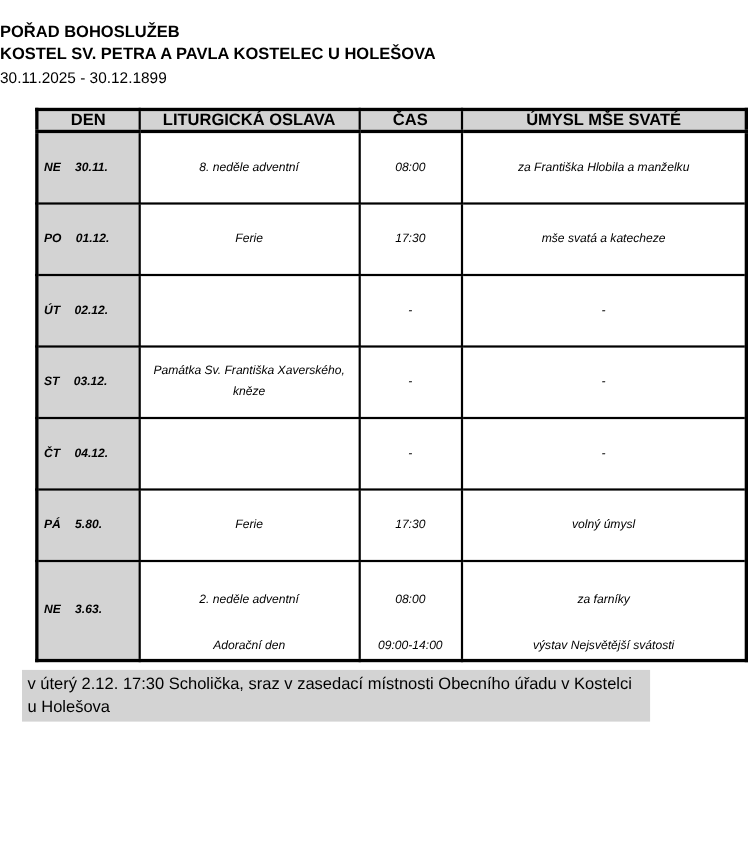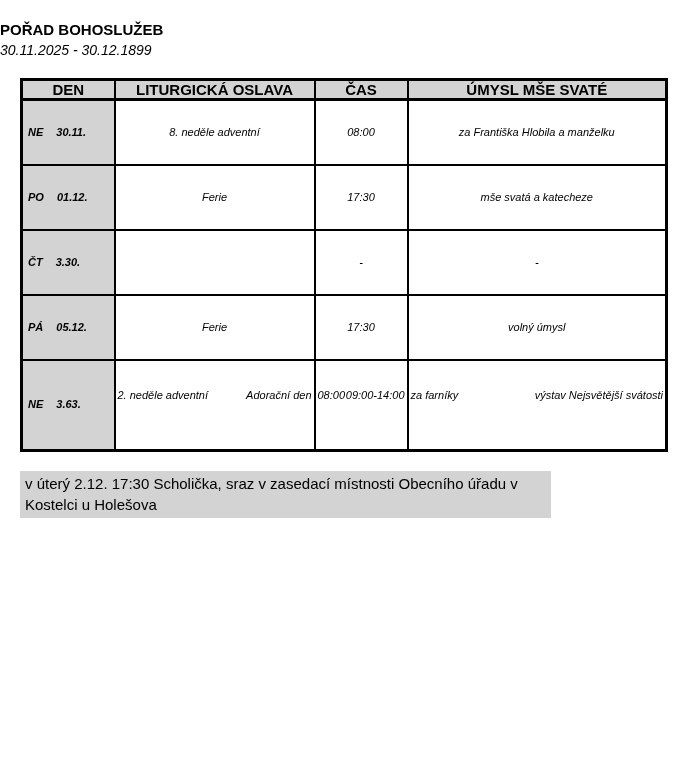--- a/index.html
+++ b/index.html
@@ -26,27 +26,26 @@
   }
   .title-main,
   .title-church {
     font-weight: bold;
     font-size: 15px;
     line-height: 20px;
   }
   .date-range {
     font-size: 14px;
     line-height: 20px;
-    font-style: italic;
   }
   table.schedule {
     border-collapse: collapse;
     table-layout: fixed;
     width: 645px;
-    margin: 18px 0 0 20px;
+    margin: 18px 0 0 32px;
     border: 3px solid var(--border-color);
   }
   col.c-den { width: 93px; }
   col.c-lit { width: 200px; }
   col.c-cas { width: 93px; }
   col.c-umy { width: 259px; }
   th {
     background: var(--header-bg);
     border: 2px solid var(--border-color);
     border-bottom: 3px solid var(--border-color);
@@ -70,40 +69,41 @@
   tr.tall td { height: 88px; }
   td.day {
     background: var(--day-col-bg);
     font-weight: bold;
     text-align: left;
     padding-left: 5px;
   }
   .day-inner { display: flex; gap: 13px; white-space: nowrap; }
   .stack {
     display: flex;
-    flex-direction: row;
+    flex-direction: column;
     justify-content: space-between;
     height: 88px;
     padding: 27px 0 4px;
   }
   .stack span { display: block; line-height: 15px; white-space: nowrap; }
   .footer-note {
-    margin: 19px 0 0 20px;
-    width: 531px;
+    margin: 7px 0 0 20px;
+    width: 571px;
     background: var(--footer-bg);
     padding: 2px 5px 3px;
     font-size: 15px;
     line-height: 21px;
   }
 </style>
 </head>
 <body>
 
 <div class="titles">
   <div class="title-main">POŘAD BOHOSLUŽEB</div>
+  <div class="title-church">KOSTEL SV. PETRA A PAVLA KOSTELEC U HOLEŠOVA</div>
   <div class="date-range">30.11.2025 - 30.12.1899</div>
 </div>
 
 <table class="schedule">
   <colgroup>
     <col class="c-den">
       <col class="c-lit">
       <col class="c-cas">
       <col class="c-umy">
   </colgroup>
@@ -134,33 +134,55 @@
             <span>01.12.</span>
           </span>
       </td>
       <td>Ferie</td>
       <td>17:30</td>
       <td>mše svatá a katecheze</td>
     </tr>
     <tr class="data">
       <td class="day">
         <span class="day-inner">
+            <span>ÚT</span>
+            <span>02.12.</span>
+          </span>
+      </td>
+      <td></td>
+      <td>-</td>
+      <td>-</td>
+    </tr>
+    <tr class="data">
+      <td class="day">
+        <span class="day-inner">
+            <span>ST</span>
+            <span>03.12.</span>
+          </span>
+      </td>
+      <td>Památka Sv. Františka Xaverského, kněze</td>
+      <td>-</td>
+      <td>-</td>
+    </tr>
+    <tr class="data">
+      <td class="day">
+        <span class="day-inner">
             <span>ČT</span>
-            <span>3.30.</span>
+            <span>04.12.</span>
           </span>
       </td>
       <td></td>
       <td>-</td>
       <td>-</td>
     </tr>
     <tr class="data">
       <td class="day">
         <span class="day-inner">
             <span>PÁ</span>
-            <span>05.12.</span>
+            <span>5.80.</span>
           </span>
       </td>
       <td>Ferie</td>
       <td>17:30</td>
       <td>volný úmysl</td>
     </tr>
     <tr class="tall">
       <td class="day">
         <span class="day-inner">
             <span>NE</span>

